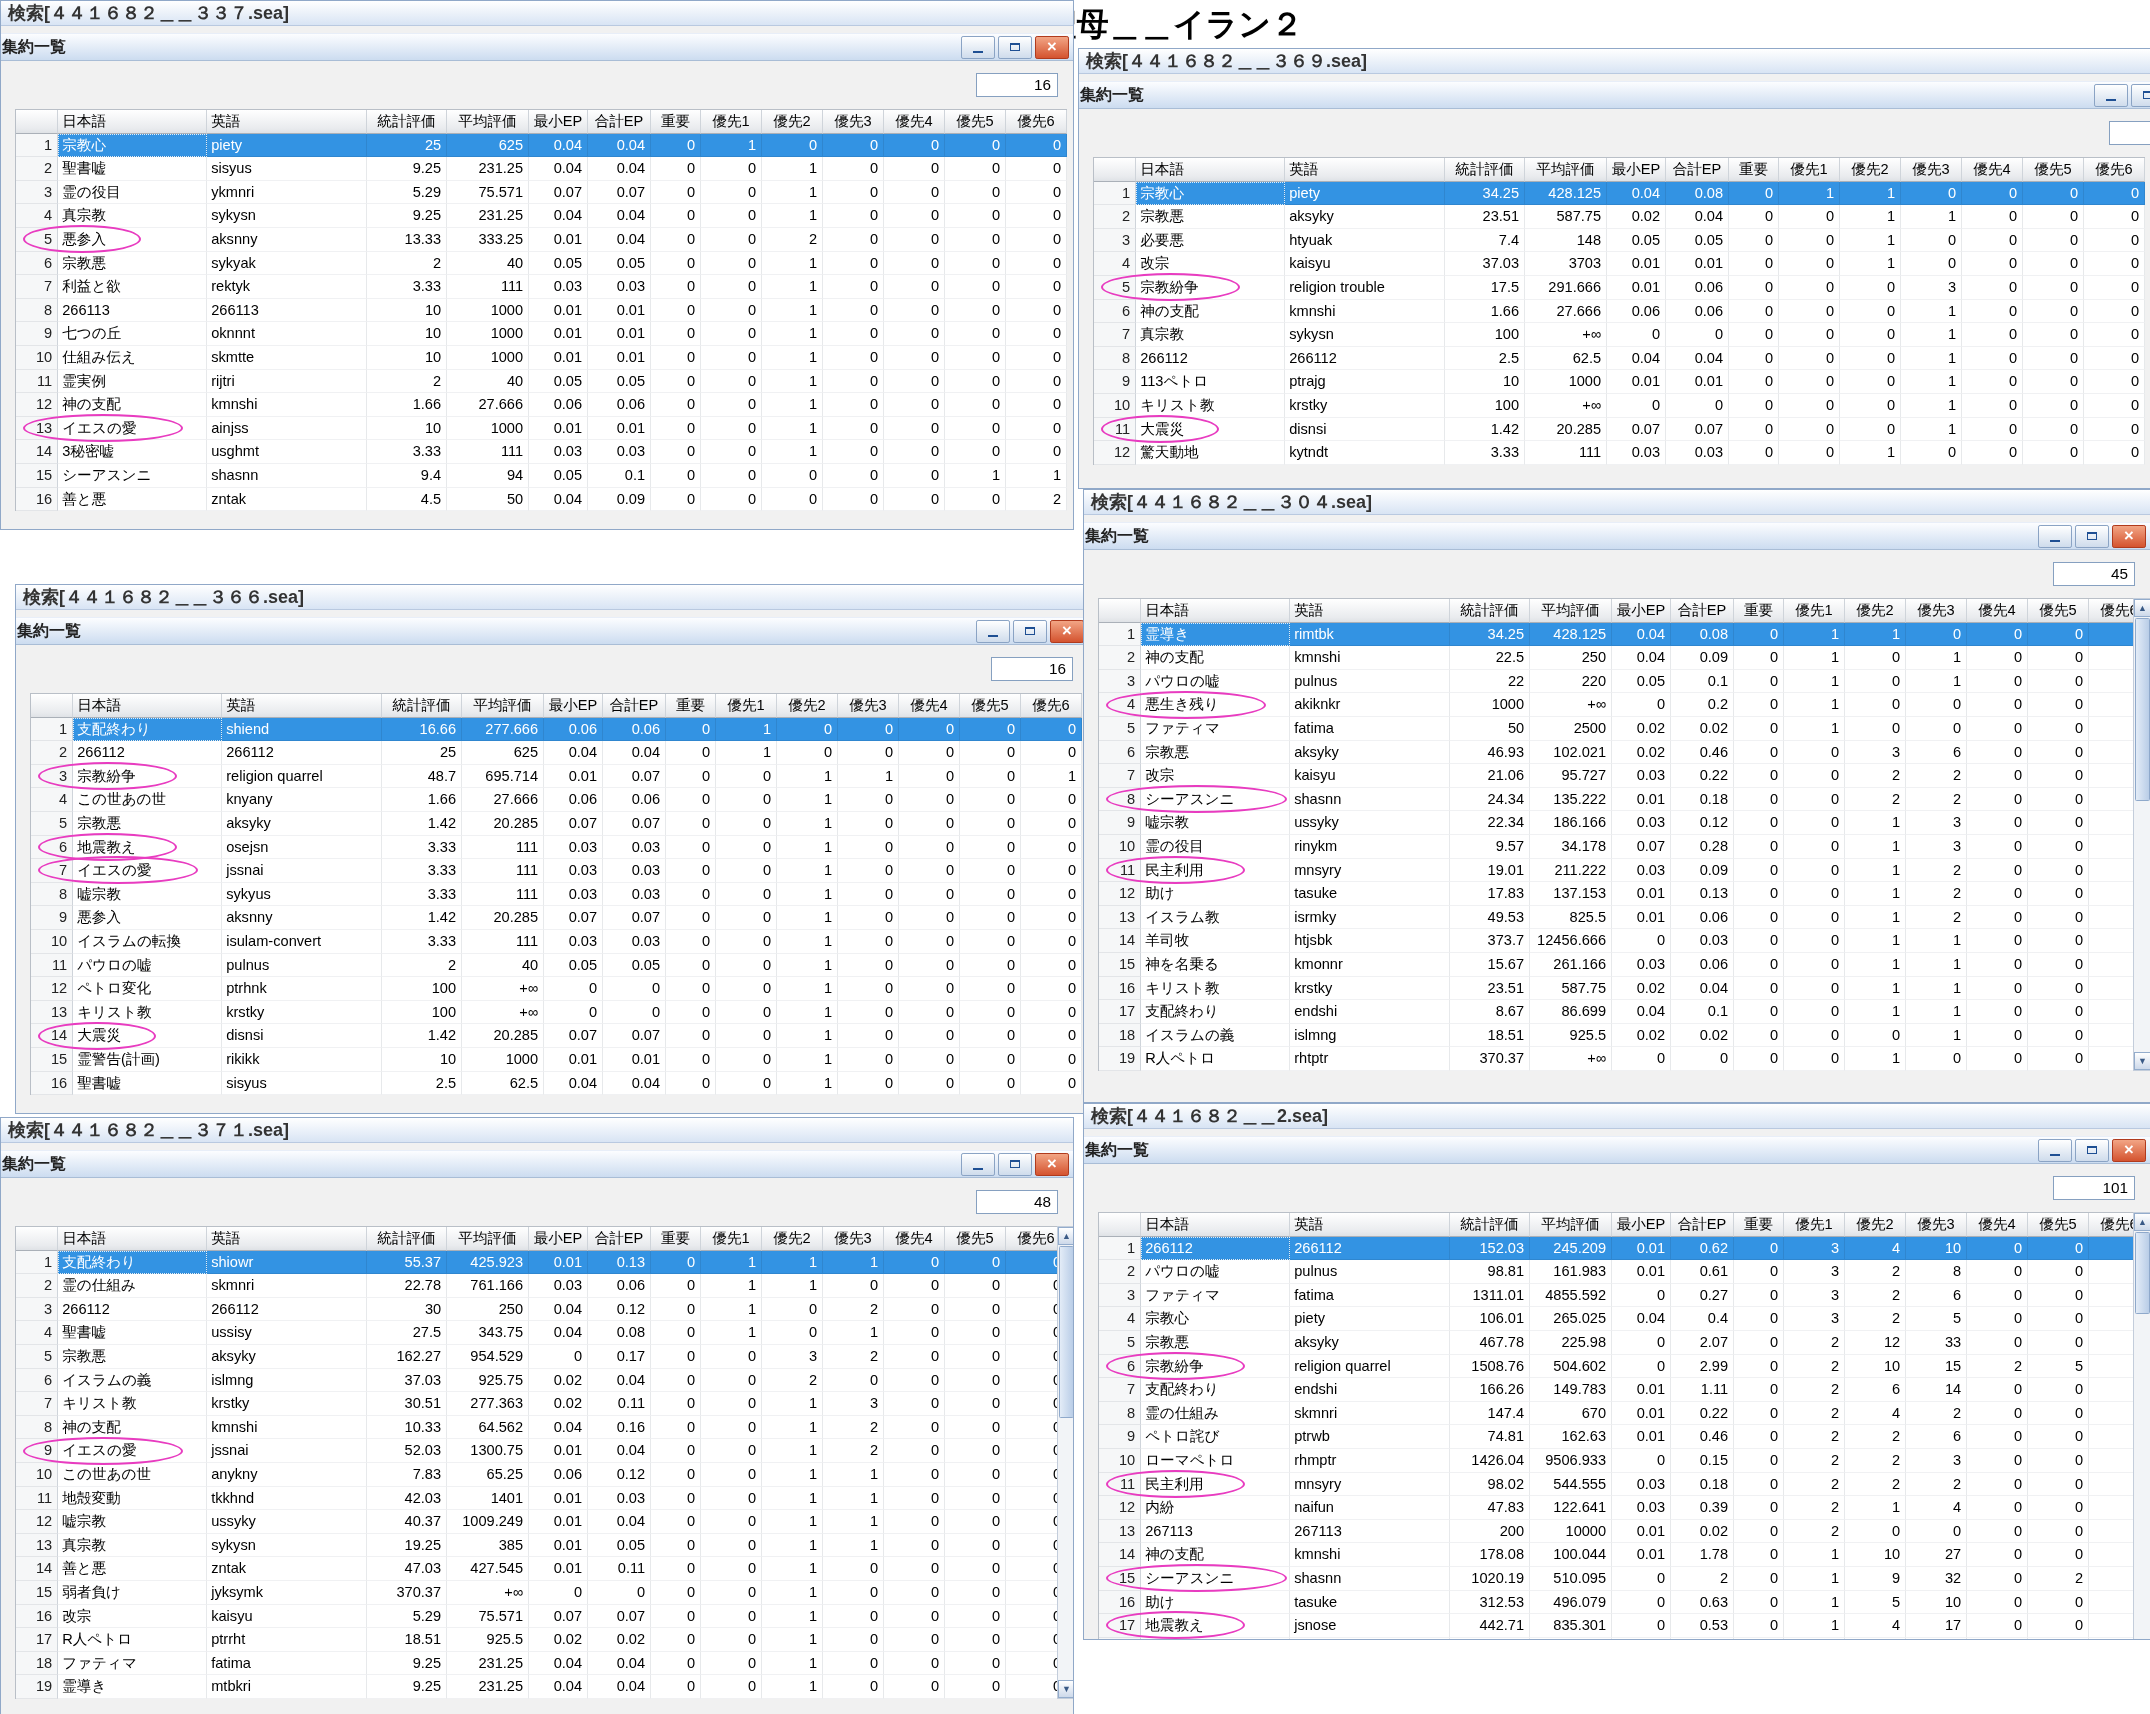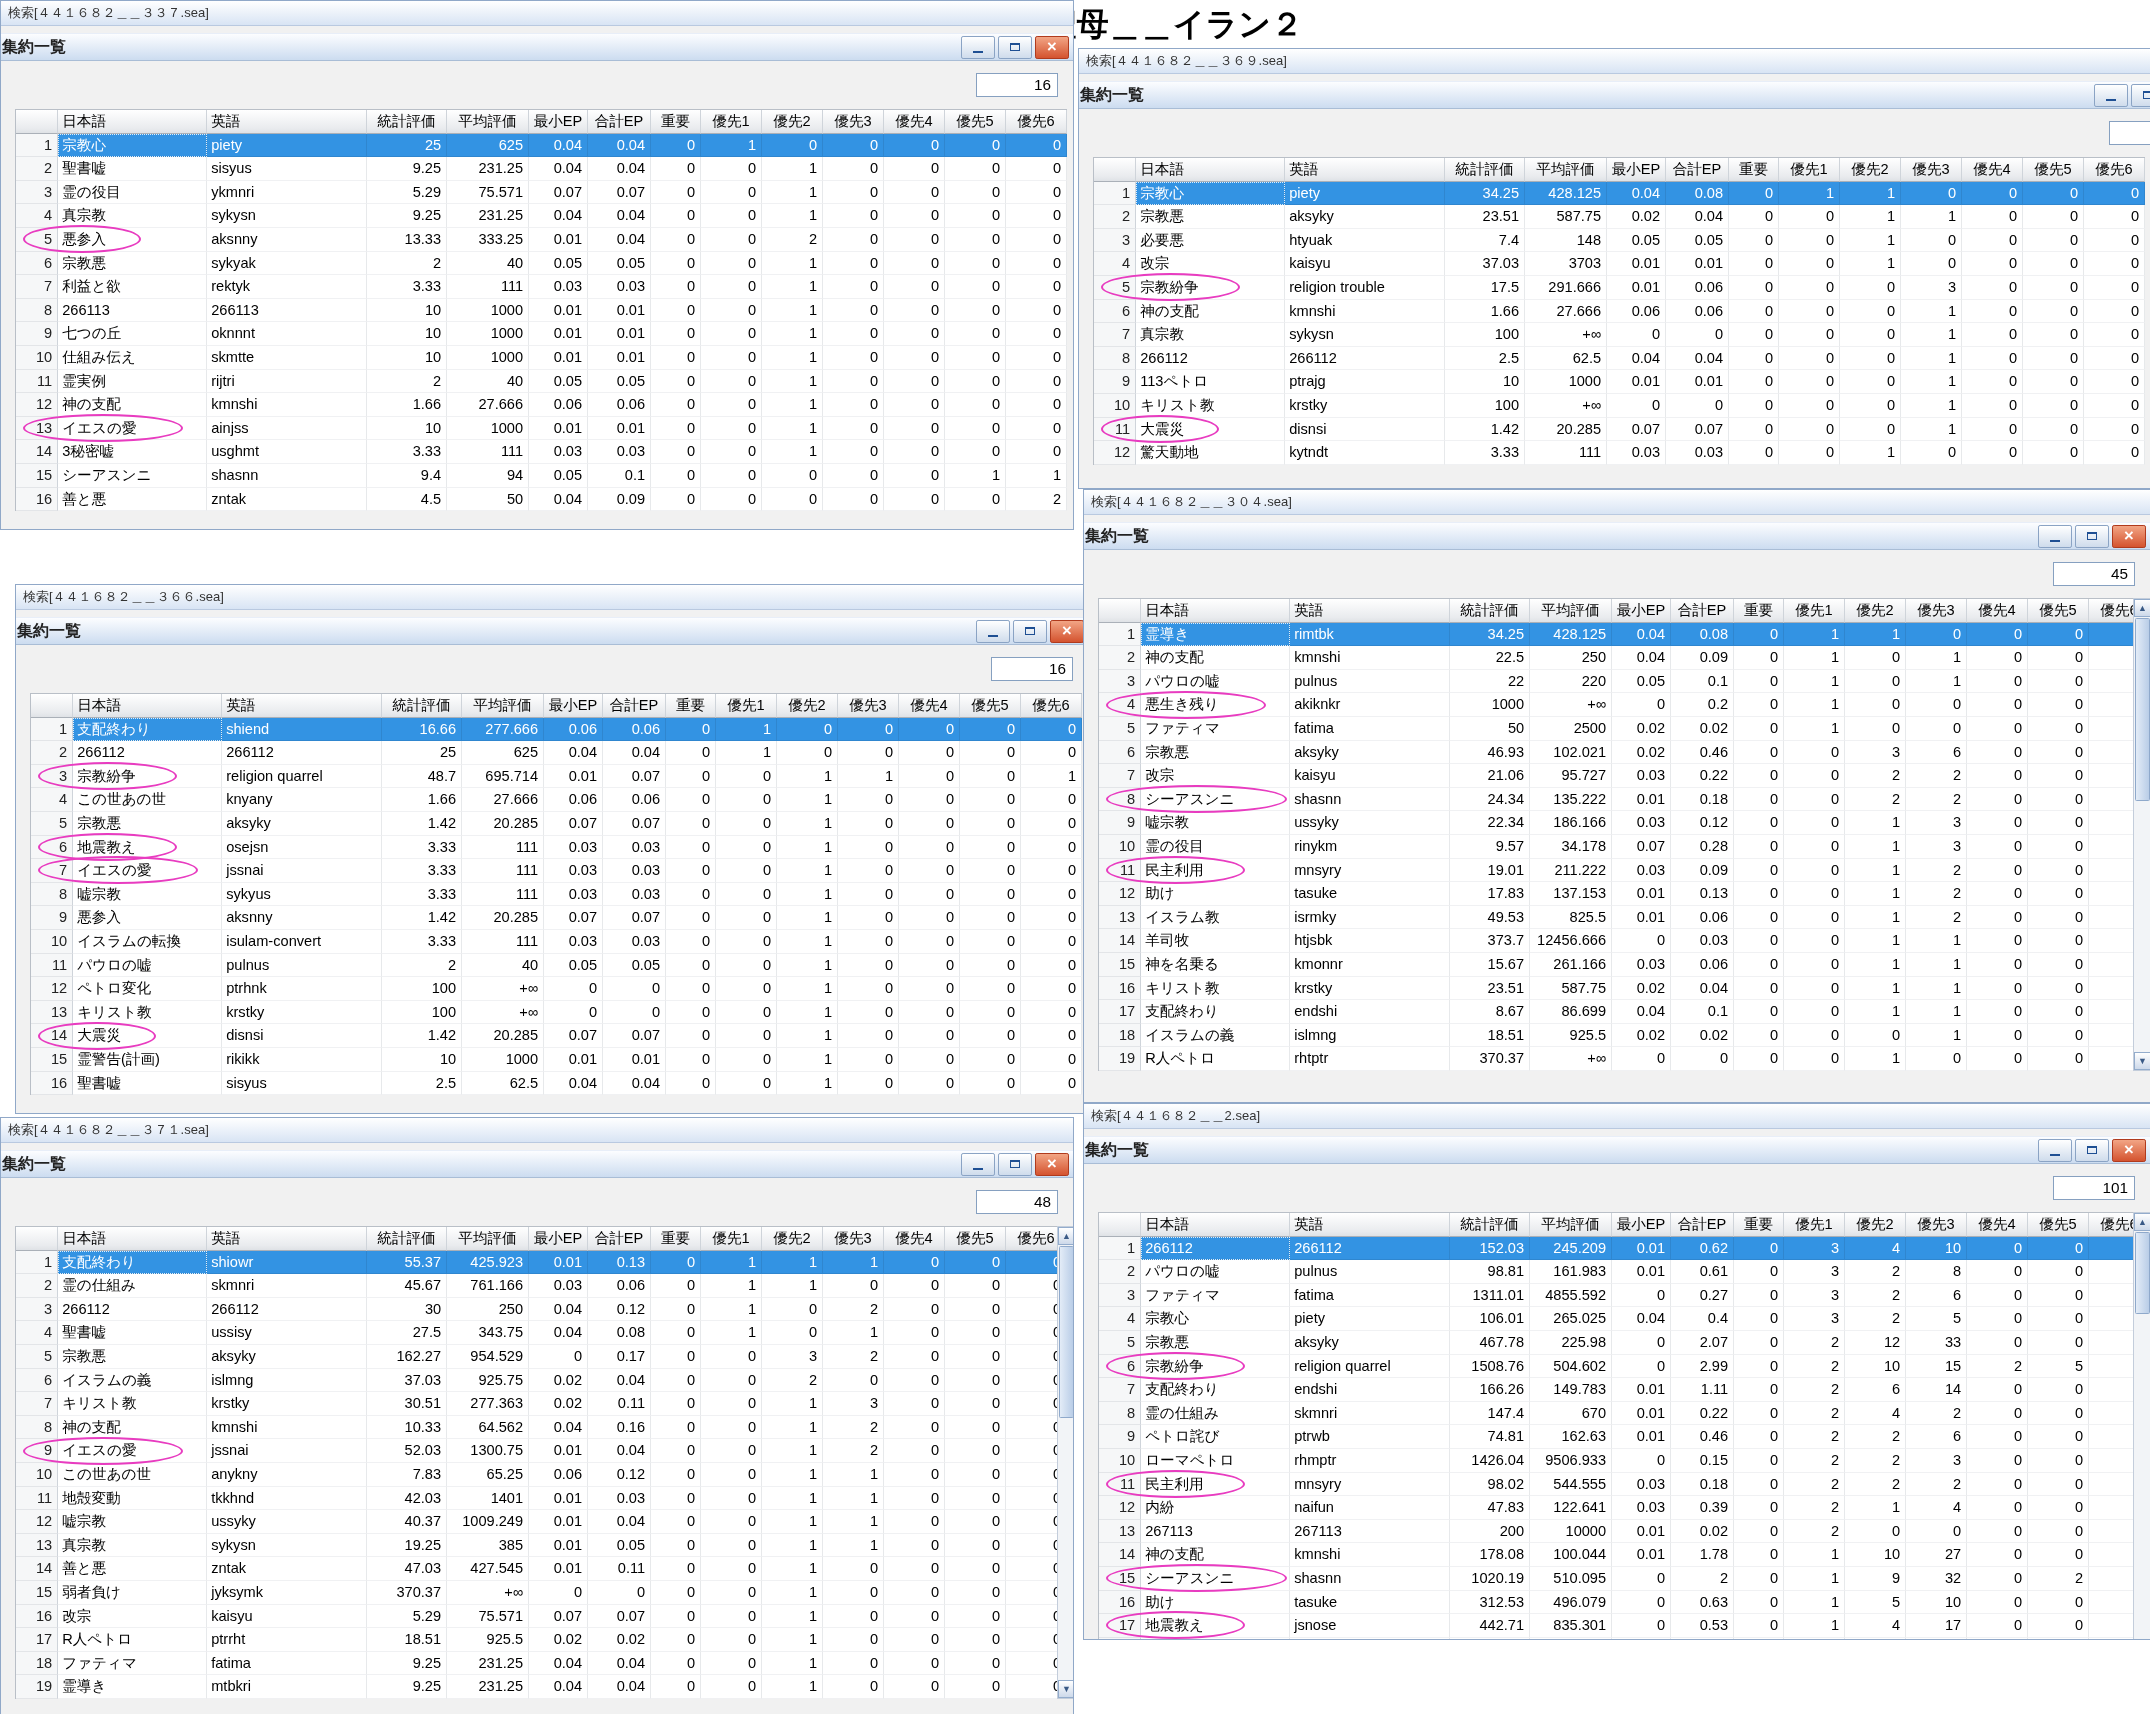--- a/index.html
+++ b/index.html
@@ -14,21 +14,21 @@
   .win{position:absolute;background:#f1f1f1;border:0.7px solid #90a8c8;box-sizing:border-box;overflow:hidden;}
   .w0{left:0;    top:69;   width:1074px;height:530px;}
   .w1{left:1078px;top:48px; width:1129px;height:441px;}
   .w2{left:0;    top:584px; width:1074px;height:530px;margin-left:15px;}
   .w3{left:1083px;top:489px;width:1068px;height:614px;}
   .w4{left:0;    top:1117px;width:1074px;height:598px;}
   .w5{left:1083px;top:1103px;width:1068px;height:537px;}
 
   .tbar{position:absolute;left:0;right:0;display:flex;align-items:center;box-sizing:border-box;}
   .search{top:0;height:25px;background:linear-gradient(#ffffff,#d8e4f4);
-    border-bottom:0.7px solid #b9c9e0;padding-left:7px;font-size:13px;color:#333;}
+    border-bottom:0.7px solid #b9c9e0;padding-left:7px;font-size:18px;color:#333;font-weight:bold;}
   .child{top:32px;height:28px;background:linear-gradient(#fcfdff,#ccdcf0);
     border-top:0.7px solid #e8eef8;border-bottom:0.7px solid #a9bdd6;padding-left:1px;
     font-size:16px;font-weight:700;color:#222;}
   .btns{margin-left:auto;display:flex;gap:2.8px;padding-right:4.2px;}
   .wbtn{width:32px;height:21px;border:0.7px solid #8aa3c4;border-radius:2.1px;
     background:linear-gradient(#ffffff,#cfdcec);display:flex;align-items:center;justify-content:center;}
   .wbtn.close{background:linear-gradient(#f2a585,#d4532f);color:#fff;font-size:16.7px;
     font-weight:700;border-color:#b03a1d;line-height:1;}
   .g-min{width:9.7px;height:2.1px;background:#1e4f93;margin-top:9.7px;}
   .g-rest{width:9.7px;height:7.6px;border:1.4px solid #1e4f93;border-top-width:2.8px;box-sizing:border-box;}
@@ -1283,21 +1283,21 @@
         <div class="cell hl ar c-p">1</div>
         <div class="cell hl ar c-p">1</div>
         <div class="cell hl ar c-p">0</div>
         <div class="cell hl ar c-p">0</div>
         <div class="cell hl ar c-p">0</div>
       </div>
       <div class="trow">
         <div class="cell c-rn ar rncell">2</div>
         <div class="cell hl c-jp al jpcell">霊の仕組み</div>
         <div class="cell hl c-en al">skmnri</div>
-        <div class="cell hl ar c-st">45.67</div>
+        <div class="cell hl ar c-st">22.78</div>
         <div class="cell hl ar c-av">761.166</div>
         <div class="cell hl ar c-mn">0.03</div>
         <div class="cell hl ar c-sm">0.06</div>
         <div class="cell hl ar c-im">0</div>
         <div class="cell hl ar c-p">1</div>
         <div class="cell hl ar c-p">1</div>
         <div class="cell hl ar c-p">0</div>
         <div class="cell hl ar c-p">0</div>
         <div class="cell hl ar c-p">0</div>
         <div class="cell hl ar c-p">0</div>

